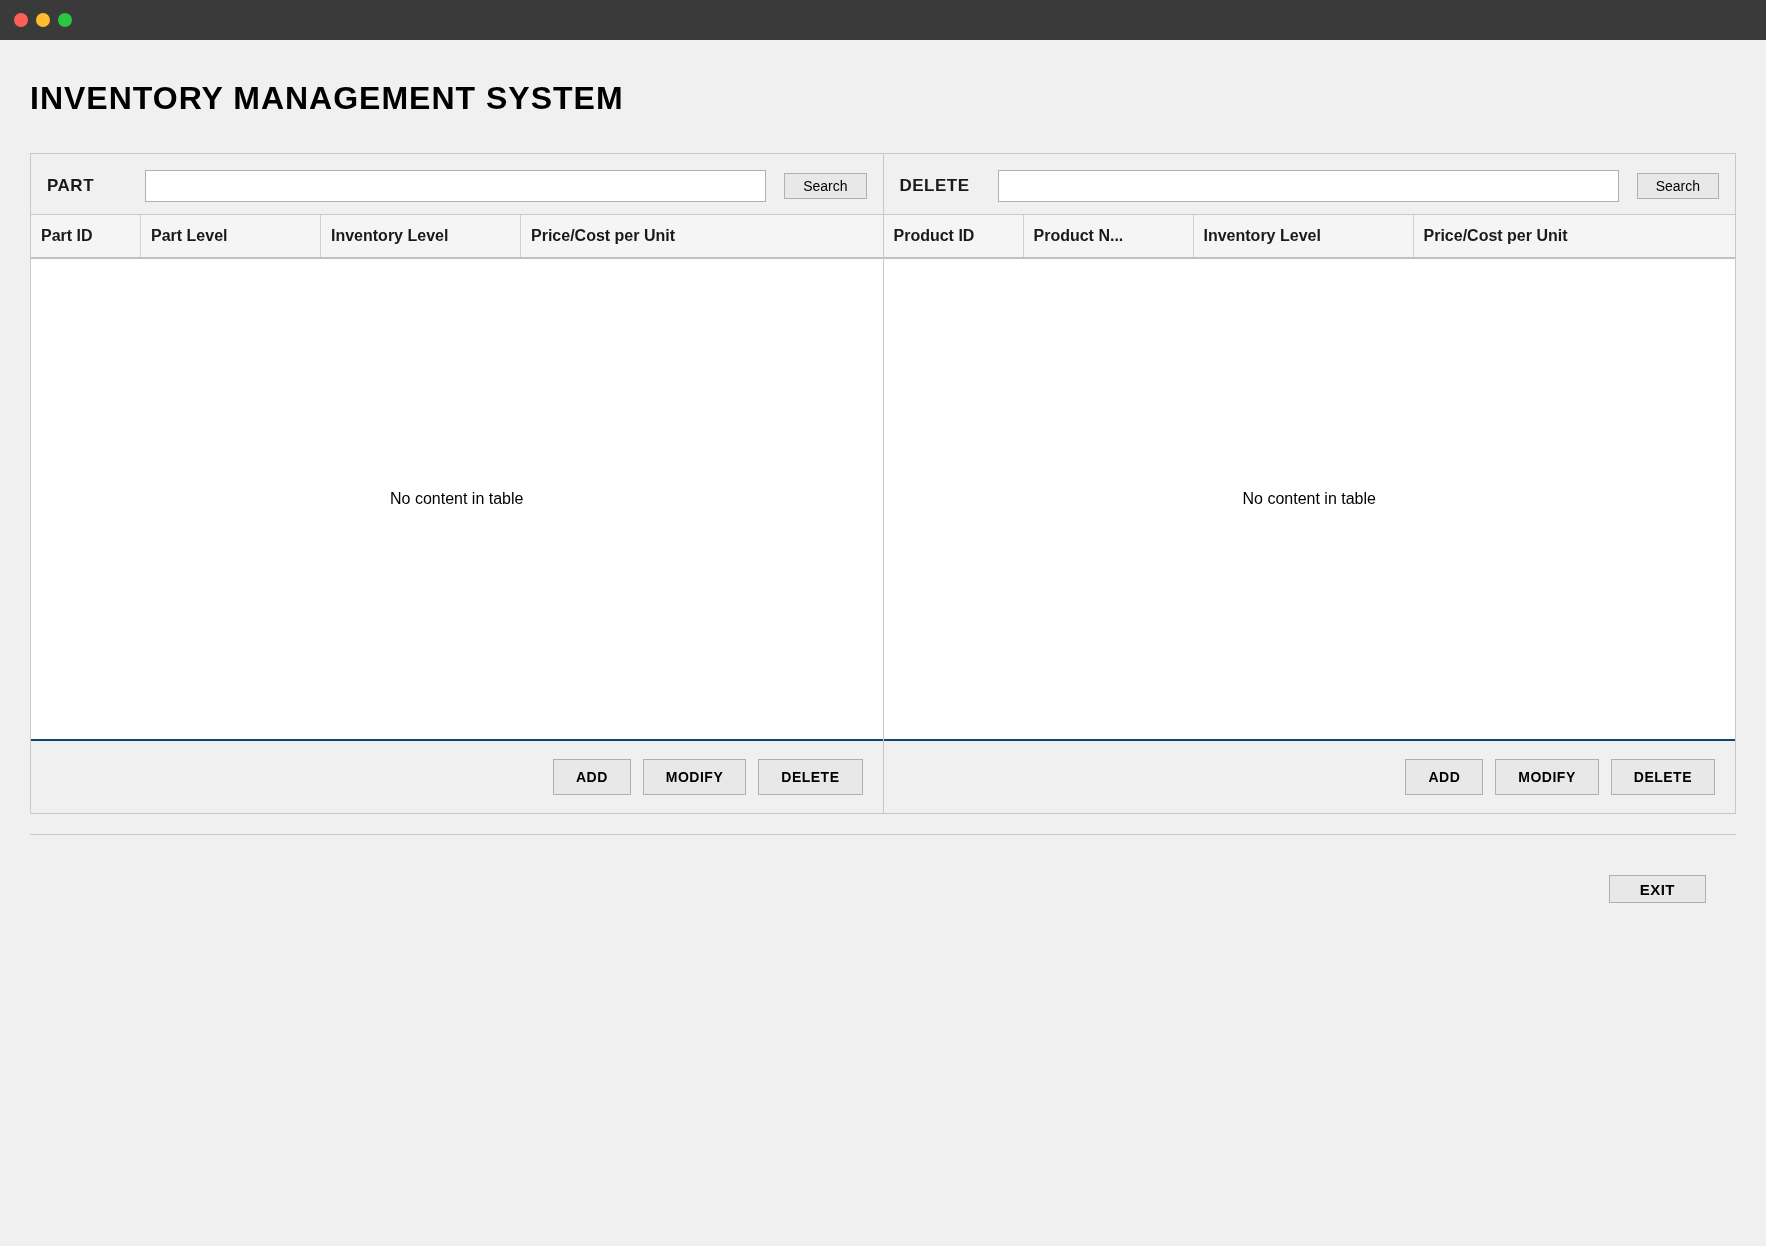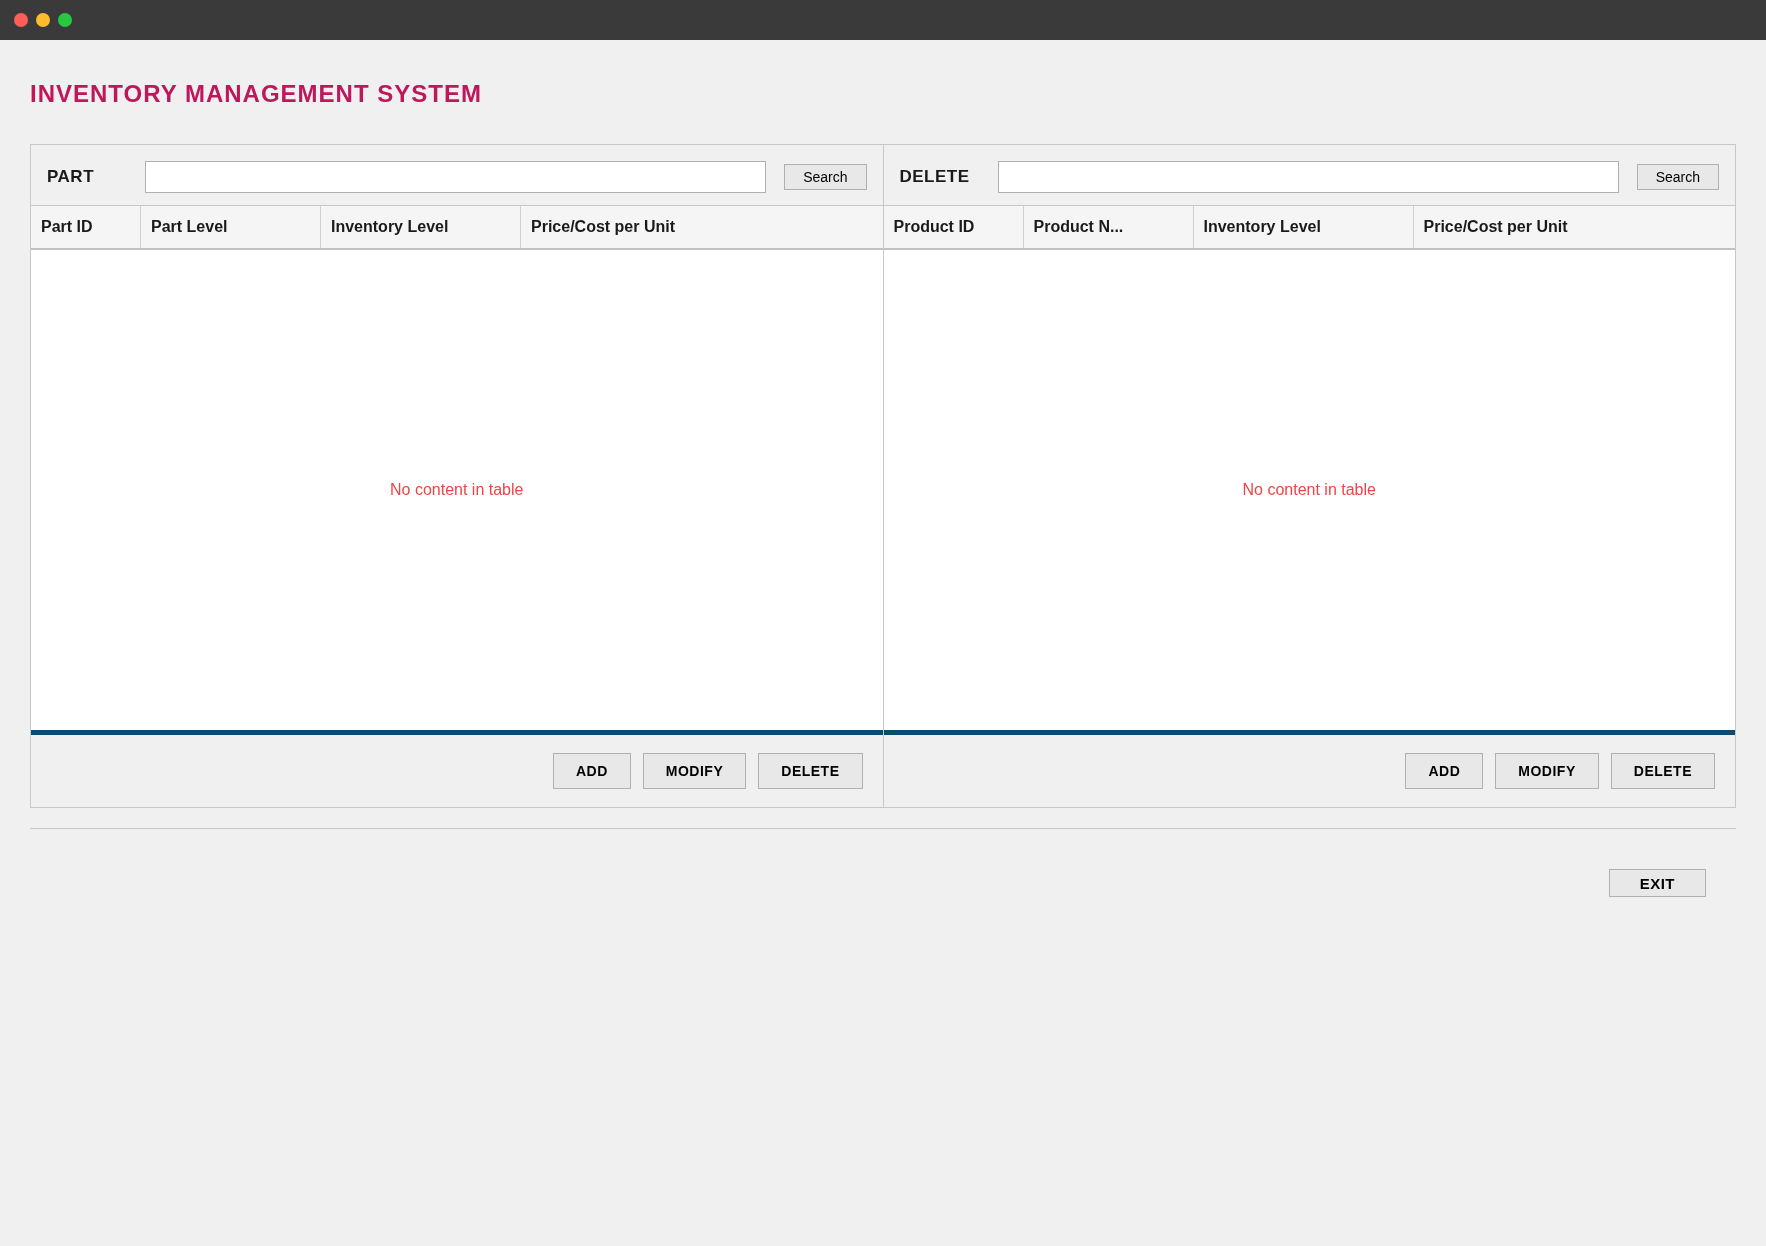--- a/index.html
+++ b/index.html
@@ -36,24 +36,24 @@
     .titlebar-btn.close { background-color: #ff5f57; }
     .titlebar-btn.minimize { background-color: #febc2e; }
     .titlebar-btn.maximize { background-color: #28c840; }
 
     .main-content {
       padding: 40px 30px 20px 30px;
       background-color: #f0f0f0;
     }
 
     .app-title {
-      font-size: 24px;
+      font-size: 32px;
       font-weight: 800;
       letter-spacing: 1px;
-      color: #be185d;
+      color: #000000;
       margin-bottom: 36px;
     }
 
     .panels-wrapper {
       display: flex;
       flex-direction: row;
       gap: 0;
       background-color: #ffffff;
       border: 1px solid #c8c8c8;
     }
@@ -138,32 +138,32 @@
     .table-body {
       flex: 1;
       display: flex;
       align-items: center;
       justify-content: center;
       background-color: #ffffff;
       min-height: 480px;
     }
 
     .no-content-text {
-      color: #ef4444;
+      color: #000000;
       font-size: 16px;
     }
 
     .panel-buttons {
       display: flex;
       justify-content: flex-end;
       align-items: center;
       gap: 12px;
       padding: 18px 20px;
       background-color: #f0f0f0;
-      border-top: 5px solid #0c4a6e;
+      border-top: 2px solid #0c4a6e;
     }
 
     .action-button {
       height: 36px;
       padding: 0 22px;
       background-color: #e8e8e8;
       border: 1px solid #b0b0b0;
       font-size: 14px;
       font-weight: 600;
       cursor: pointer;

